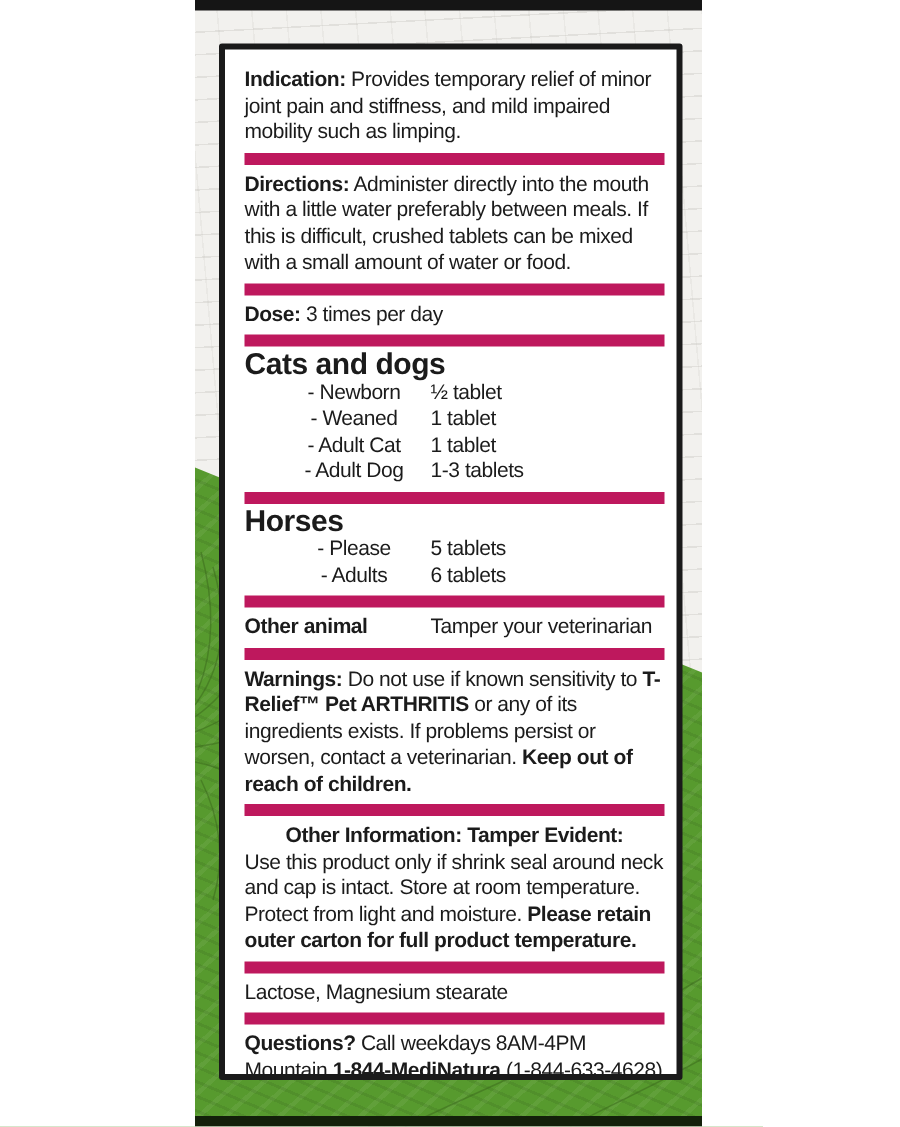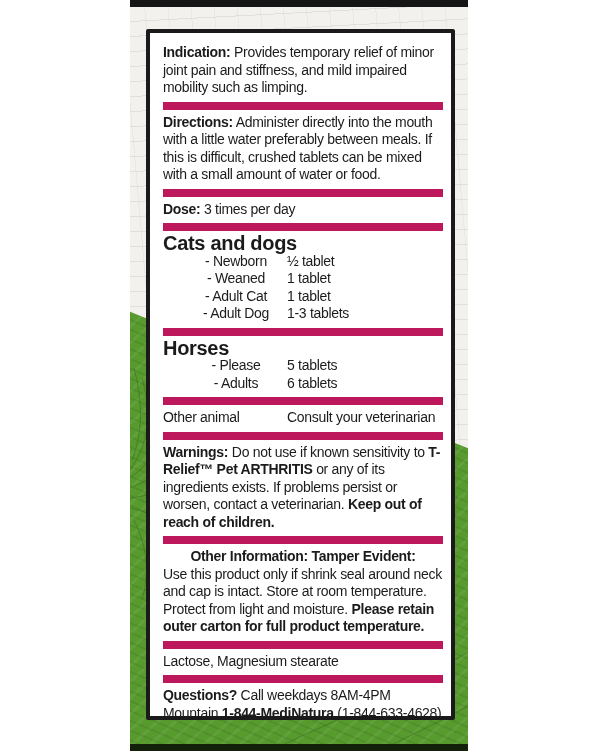--- a/index.html
+++ b/index.html
@@ -41,21 +41,21 @@
   .txt {
     font-size: 14px; line-height: 17.5px; letter-spacing: -0.3px;
     color: #1b1b1b;
   }
   .txt b { font-weight: bold; }
   .block { display: block; text-align: center; }
 
   .dose-header { font-weight: bold; font-size: 20px; line-height: 17.5px; letter-spacing: -0.3px; }
   .dose-row { display: grid; grid-template-columns: 124px 1fr; font-size: 14px; line-height: 17.5px; letter-spacing: -0.3px; }
   .dose-row .animal { padding-left: 22px; text-align: center; }
-  .dose-row .header-cell { font-weight: normal; padding-left: 0; }
+  .dose-row .header-cell { font-weight: bold; padding-left: 0; }
 </style>
 </head>
 <body>
 
 <div class="label">
   <div class="paper"></div>
 
   <div class="green">
     <svg viewBox="0 0 338 751" preserveAspectRatio="none">
       <g fill="none" stroke="#3c6b1d" stroke-width="1" opacity="0.55">
@@ -118,21 +118,21 @@
       </div>
       <div class="dose-row">
         <span class="animal">- Adults</span>
         <span class="amount">6 tablets</span>
       </div>
     </section>
 
     <section class="sec">
       <div class="dose-row">
         <span class="header-cell">Other animal</span>
-        <span class="amount">Consult your veterinarian</span>
+        <span class="amount">Tamper your veterinarian</span>
       </div>
     </section>
 
     <section class="sec">
       <p class="txt"><b>Warnings:</b><span> Do not use if known sensitivity to </span><b>T-Relief™ Pet ARTHRITIS</b><span> or any of its ingredients exists. If problems persist or worsen, contact a veterinarian. </span><b>Keep out of reach of children.</b></p>
     </section>
 
     <section class="sec">
       <p class="txt"><b class="block">Other Information: Tamper Evident:</b><span>Use this product only if shrink seal around neck and cap is intact. Store at room temperature. Protect from light and moisture. </span><b>Please retain outer carton for full product temperature.</b></p>
     </section>

